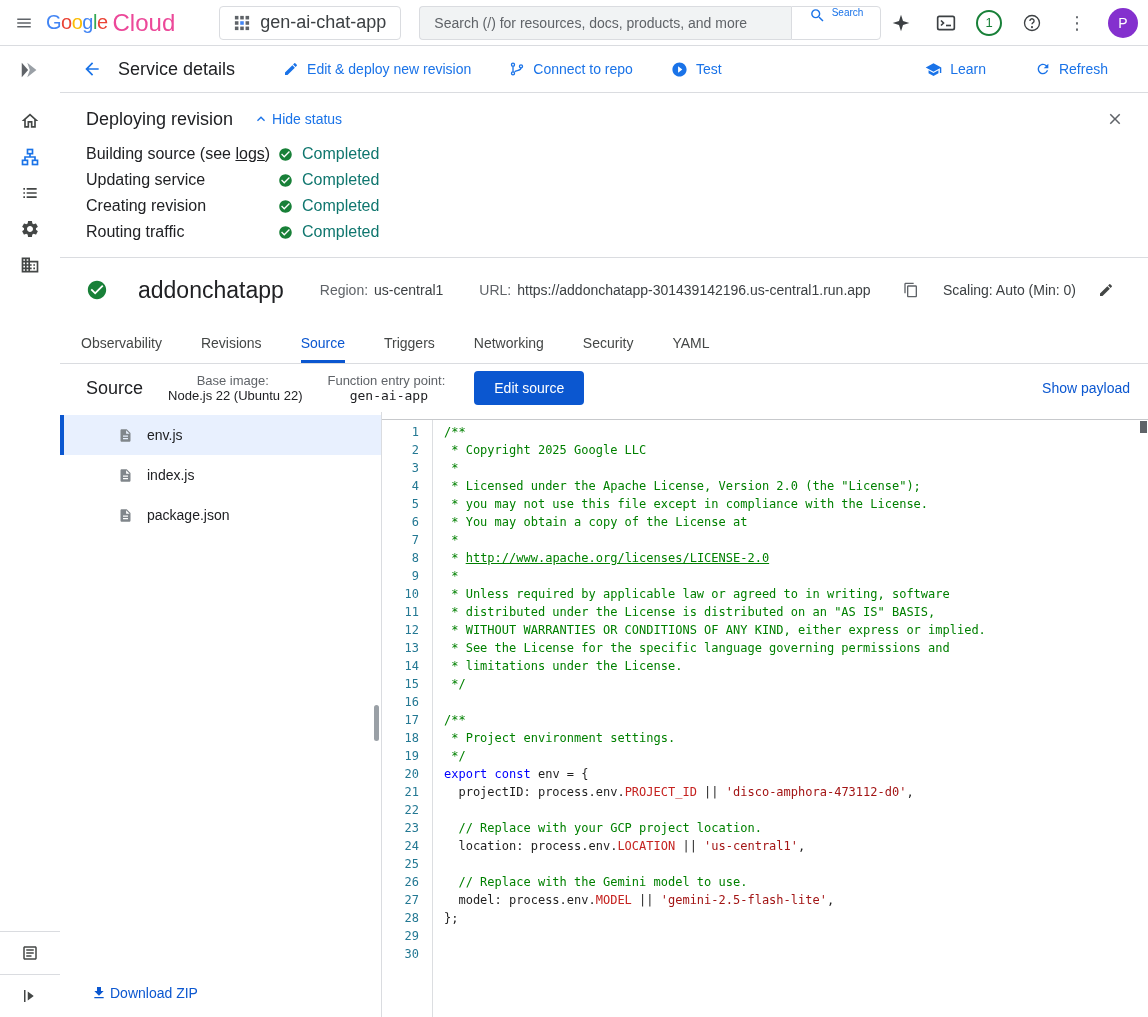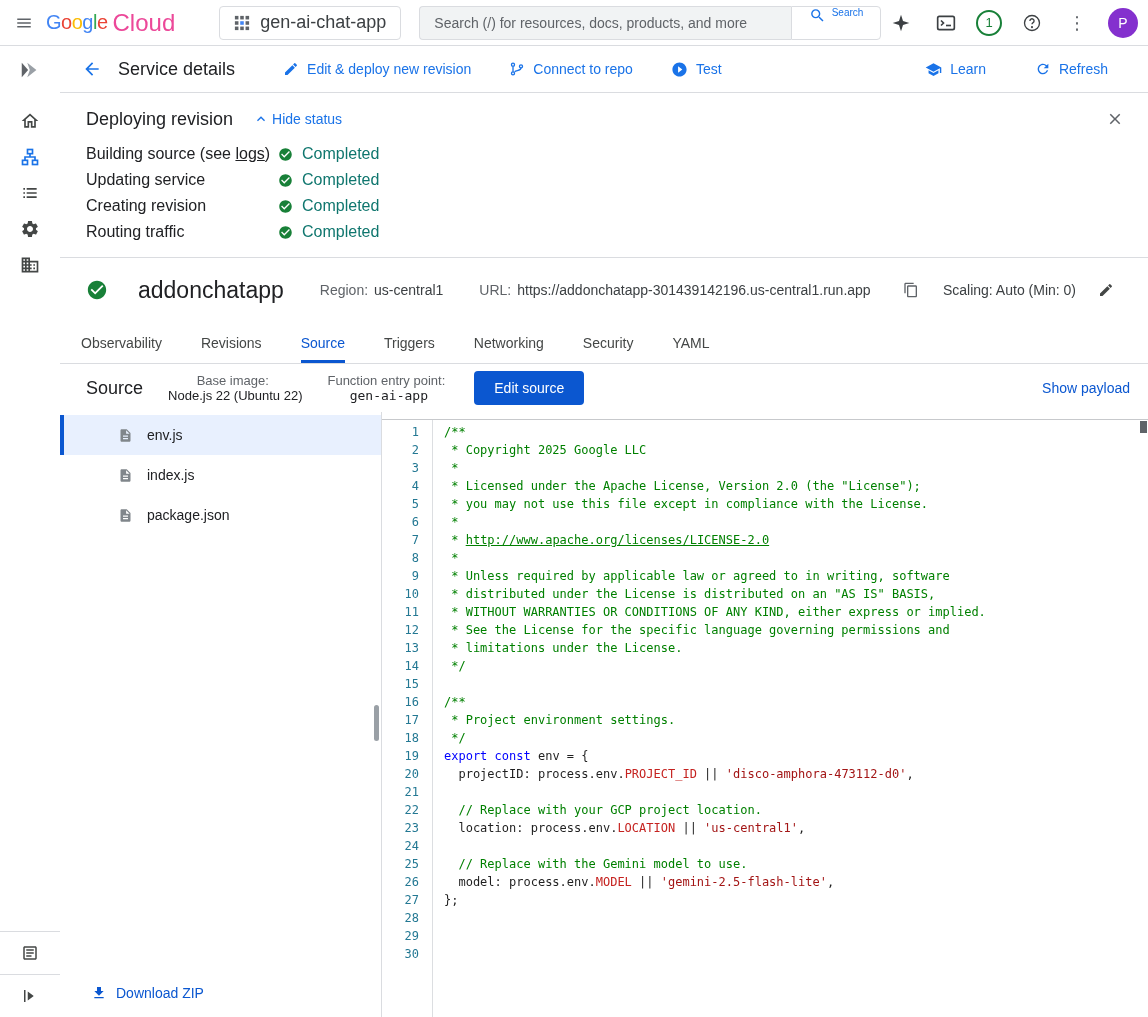--- a/index.html
+++ b/index.html
@@ -75,21 +75,21 @@
   .mono { font-family:"DejaVu Sans Mono", monospace; font-size:13px; color:#202124; }
   .edit-source-btn { margin-left:24px; background:#0b57d0; color:#fff; border:none; border-radius:4px; height:34px; padding:0 20px; font-size:14px; font-weight:500; font-family:inherit; cursor:pointer; }
   .show-payload { margin-left:auto; color:#0b57d0; font-size:14px; font-weight:500; cursor:pointer; white-space:nowrap; }
 
   
   .source-body { flex:1; display:flex; overflow:hidden; }
   .file-panel { width:322px; flex:none; border-right:1px solid #dadce0; position:relative; padding-top:3px; }
   .file-row { height:40px; display:flex; align-items:center; gap:14px; padding-left:54px; font-size:14px; color:#202124; cursor:pointer; border-left:4px solid transparent; }
   .file-row.selected { background:#e8f0fe; border-left-color:#0b57d0; }
   .panel-scrollbar { position:absolute; right:2px; top:293px; width:5px; height:36px; border-radius:3px; background:#9aa0a6; }
-  .download-zip { position:absolute; bottom:16px; left:31px; display:flex; align-items:center; gap:9px; color:#0b57d0; font-size:14px; font-weight:500; cursor:pointer; }
+  .download-zip { position:absolute; bottom:16px; left:31px; display:flex; align-items:center; gap:3px; color:#0b57d0; font-size:14px; font-weight:500; cursor:pointer; }
 
   .editor { flex:1; margin-top:7px; border-top:1px solid #c7c9cc; display:flex; position:relative; overflow:hidden; }
   .gutter { width:50px; flex:none; padding-top:3px; }
   .line-num { height:18px; line-height:18px; text-align:right; padding-right:13px; font-family:"DejaVu Sans Mono", monospace; font-size:12px; color:#237893; }
   .code-content { flex:1; padding-top:3px; padding-left:11px; border-left:1px solid #dcdee1; overflow:hidden; }
   .code-line { height:18px; line-height:18px; white-space:pre; font-family:"DejaVu Sans Mono", monospace; font-size:12px; color:#1f1f1f; }
   .tok-comment { color:#008000; }
   .tok-comment-link { color:#008000; text-decoration:underline; }
   .tok-keyword { color:#0000ff; }
   .tok-string { color:#a31515; }
@@ -434,20 +434,21 @@
             <div class="line-num">28</div>
             <div class="line-num">29</div>
             <div class="line-num">30</div>
           </div>
         <div class="code-content">
             <div class="code-line"><span class="tok-comment">/**</span></div>
             <div class="code-line"><span class="tok-comment"> * Copyright 2025 Google LLC</span></div>
             <div class="code-line"><span class="tok-comment"> *</span></div>
             <div class="code-line"><span class="tok-comment"> * Licensed under the Apache License, Version 2.0 (the "License");</span></div>
             <div class="code-line"><span class="tok-comment"> * you may not use this file except in compliance with the License.</span></div>
+            <div class="code-line"><span class="tok-comment"> * You may obtain a copy of the License at</span></div>
             <div class="code-line"><span class="tok-comment"> *</span></div>
             <div class="code-line"><span class="tok-comment"> * </span><span class="tok-comment-link">http://www.apache.org/licenses/LICENSE-2.0</span></div>
             <div class="code-line"><span class="tok-comment"> *</span></div>
             <div class="code-line"><span class="tok-comment"> * Unless required by applicable law or agreed to in writing, software</span></div>
             <div class="code-line"><span class="tok-comment"> * distributed under the License is distributed on an "AS IS" BASIS,</span></div>
             <div class="code-line"><span class="tok-comment"> * WITHOUT WARRANTIES OR CONDITIONS OF ANY KIND, either express or implied.</span></div>
             <div class="code-line"><span class="tok-comment"> * See the License for the specific language governing permissions and</span></div>
             <div class="code-line"><span class="tok-comment"> * limitations under the License.</span></div>
             <div class="code-line"><span class="tok-comment"> */</span></div>
             <div class="code-line">&nbsp;</div>

